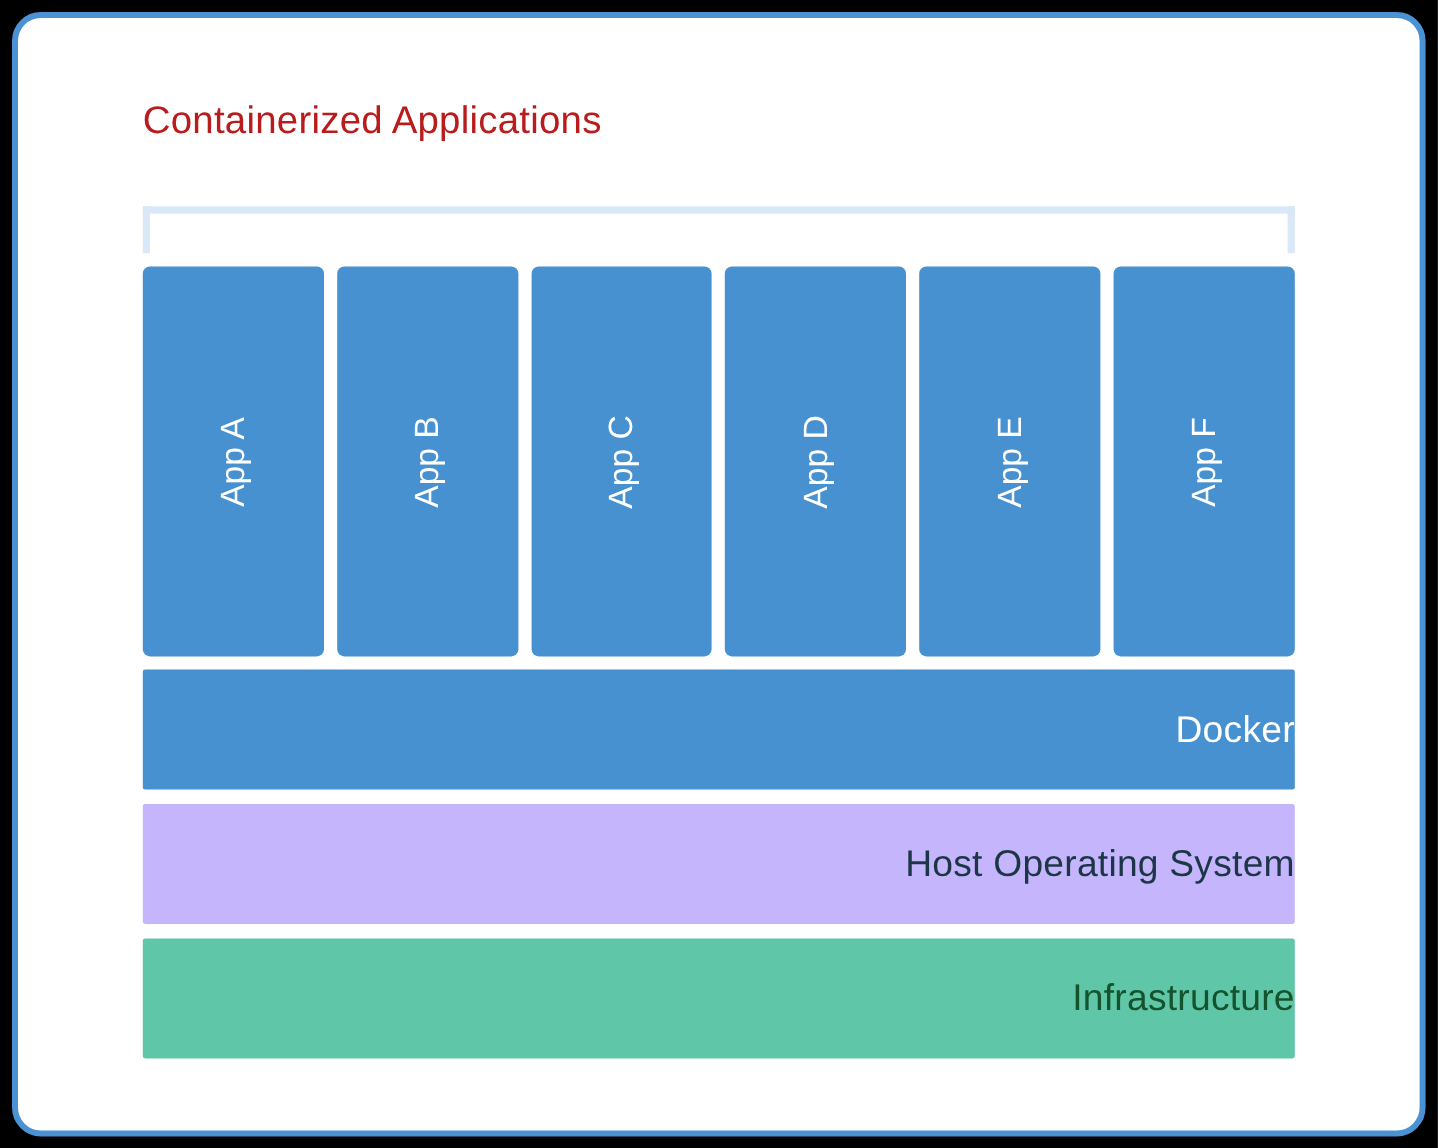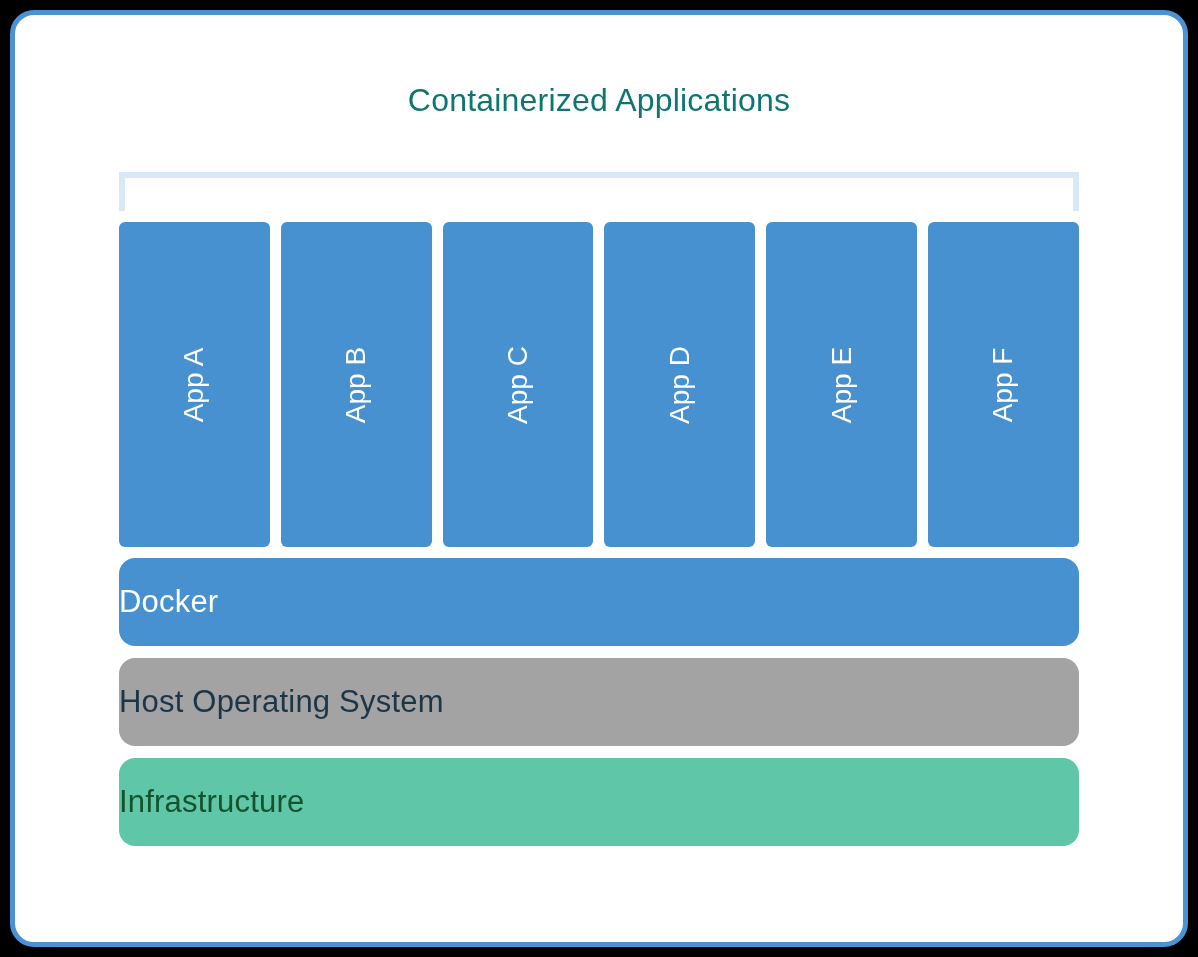--- a/index.html
+++ b/index.html
@@ -26,25 +26,25 @@
     width: 1178px;
     height: 937px;
     background: #ffffff;
     border: 5px solid #4a92d4;
     border-radius: 24px;
     padding: 0 104px;
   }
 
   .title {
     margin-top: 66px;
-    text-align: center;
+    text-align: left;
     font-size: 32px;
     font-weight: 500;
     letter-spacing: 0.2px;
-    color: #0f766e;
+    color: #b91c1c;
     line-height: 1.2;
   }
 
   .bracket {
     margin-top: 53px;
     height: 39px;
     border-top: 6px solid #d8e8f7;
     border-left: 6px solid #d8e8f7;
     border-right: 6px solid #d8e8f7;
   }
@@ -67,39 +67,39 @@
 
   .app-label {
     color: #ffffff;
     font-size: 28px;
     font-weight: 500;
     white-space: nowrap;
     transform: rotate(-90deg);
   }
 
   .layer {
-    height: 88px;
-    border-radius: 16px;
+    height: 100px;
+    border-radius: 2px;
     display: flex;
     align-items: center;
-    justify-content: flex-start;
+    justify-content: flex-end;
     font-size: 31px;
     font-weight: 500;
     letter-spacing: 0.2px;
   }
 
   .layer-docker {
     margin-top: 11px;
     background: #4791d0;
     color: #ffffff;
   }
 
   .layer-host {
     margin-top: 12px;
-    background: #a3a3a3;
+    background: #c4b5fd;
     color: #1d3647;
   }
 
   .layer-infra {
     margin-top: 12px;
     background: #5fc6a8;
     color: #14532d;
   }
 </style>
 </head>

